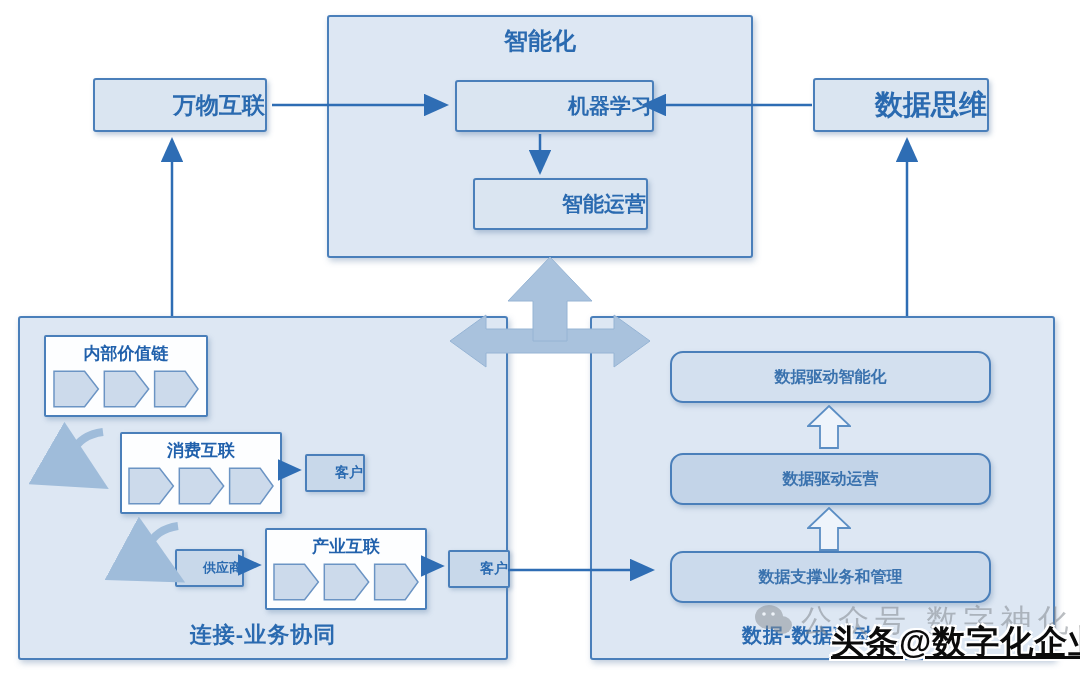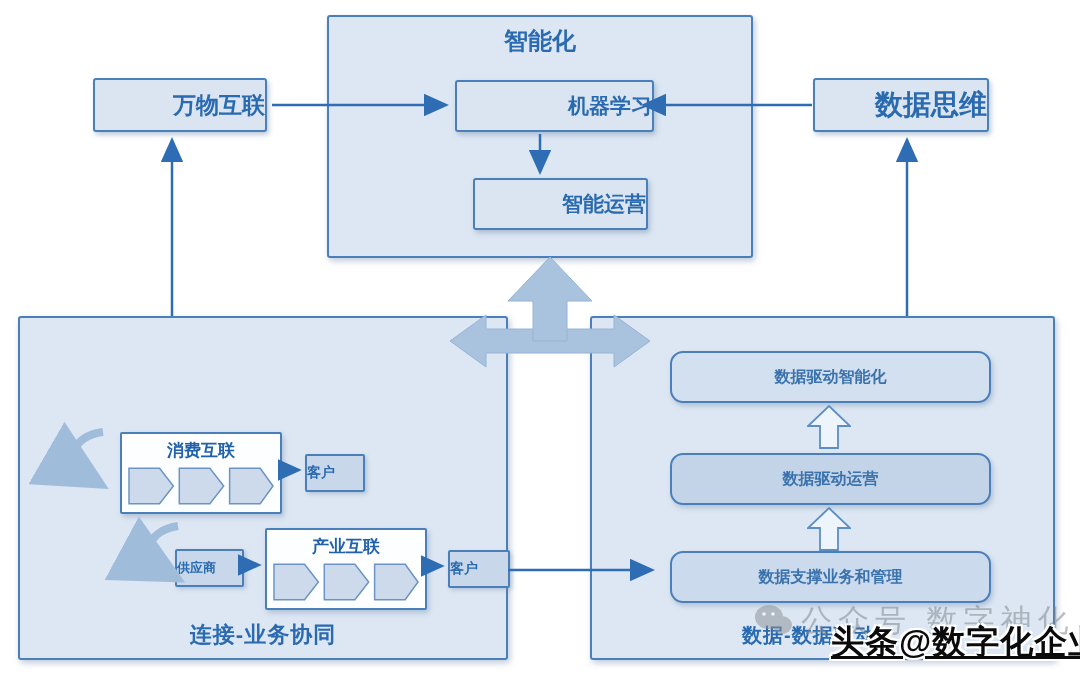--- a/index.html
+++ b/index.html
@@ -10,21 +10,21 @@
   .box{position:absolute;background:#dae5f1;border:2px solid #4a7fba;border-radius:3px;
        box-shadow:2px 3px 5px rgba(110,140,175,.45);display:flex;align-items:center;justify-content:flex-end;
        color:#2a6ab0;font-weight:bold;}
   .panel-title{position:absolute;top:8px;left:0;width:100%;text-align:center;
                color:#2a6ab0;font-weight:bold;font-size:24px;}
   .white-box{position:absolute;background:#fdfeff;border:2px solid #4a7fba;border-radius:2px;
              box-shadow:2px 3px 5px rgba(110,140,175,.4);}
   .wb-title{text-align:center;color:#2161ac;font-weight:bold;font-size:17px;margin-top:5px;}
   .wb-chevrons{display:block;margin:4px auto 0 auto;}
   .small-box{position:absolute;background:#c8d8ea;border:2px solid #4a7fba;border-radius:2px;
-             box-shadow:2px 2px 4px rgba(110,140,175,.4);display:flex;align-items:center;justify-content:flex-start;
+             box-shadow:2px 2px 4px rgba(110,140,175,.4);display:flex;align-items:center;justify-content:flex-end;
              color:#2a6ab0;font-weight:bold;}
   .rbox{position:absolute;width:317px;height:48px;border:2px solid #4a7fba;border-radius:13px;
         box-shadow:2px 3px 5px rgba(110,140,175,.4);display:flex;align-items:center;justify-content:center;
         color:#3a72ae;font-weight:bold;font-size:16px;}
   .panel-label{position:absolute;bottom:8px;left:0;width:100%;text-align:center;
                color:#2a6ab0;font-weight:bold;font-size:22px;letter-spacing:1px;}
   .right-label{left:150px;width:auto;bottom:9px;font-size:20px;}
   .overlay{position:absolute;left:0;top:0;pointer-events:none;}
   .wm-gray{position:absolute;left:753px;top:600px;display:flex;align-items:center;gap:8px;
            color:#7e848b;opacity:.52;font-size:31px;letter-spacing:6px;z-index:20;white-space:nowrap;}
@@ -48,20 +48,28 @@
   </div>
 
   <div class="box" style="left:93px;top:78px;width:170px;height:50px;font-size:23px;">
     <span>万物互联</span>
   </div>
   <div class="box" style="left:813px;top:78px;width:172px;height:50px;font-size:28px;">
     <span>数据思维</span>
   </div>
 
   <div class="panel" style="left:18px;top:316px;width:486px;height:340px;">
+    <div class="white-box" style="left:24px;top:17px;width:160px;height:78px;">
+      <div class="wb-title">内部价值链</div>
+      <svg class="wb-chevrons" width="146" height="40" viewBox="0 0 148 40">
+        <polygon points="1,2 32,2 46,20 32,38 1,38" fill="#ccdaeb" stroke="#6b94c4" stroke-width="1.5"></polygon>
+        <polygon points="52,2 83,2 97,20 83,38 52,38" fill="#ccdaeb" stroke="#6b94c4" stroke-width="1.5"></polygon>
+        <polygon points="103,2 134,2 147,20 134,38 103,38" fill="#ccdaeb" stroke="#6b94c4" stroke-width="1.5"></polygon>
+      </svg>
+    </div>
 
     <div class="white-box" style="left:100px;top:114px;width:158px;height:78px;">
       <div class="wb-title">消费互联</div>
       <svg class="wb-chevrons" width="146" height="40" viewBox="0 0 148 40">
         <polygon points="1,2 32,2 46,20 32,38 1,38" fill="#ccdaeb" stroke="#6b94c4" stroke-width="1.5"></polygon>
         <polygon points="52,2 83,2 97,20 83,38 52,38" fill="#ccdaeb" stroke="#6b94c4" stroke-width="1.5"></polygon>
         <polygon points="103,2 134,2 147,20 134,38 103,38" fill="#ccdaeb" stroke="#6b94c4" stroke-width="1.5"></polygon>
       </svg>
     </div>
     <div class="small-box" style="left:285px;top:136px;width:56px;height:34px;font-size:14px;">

